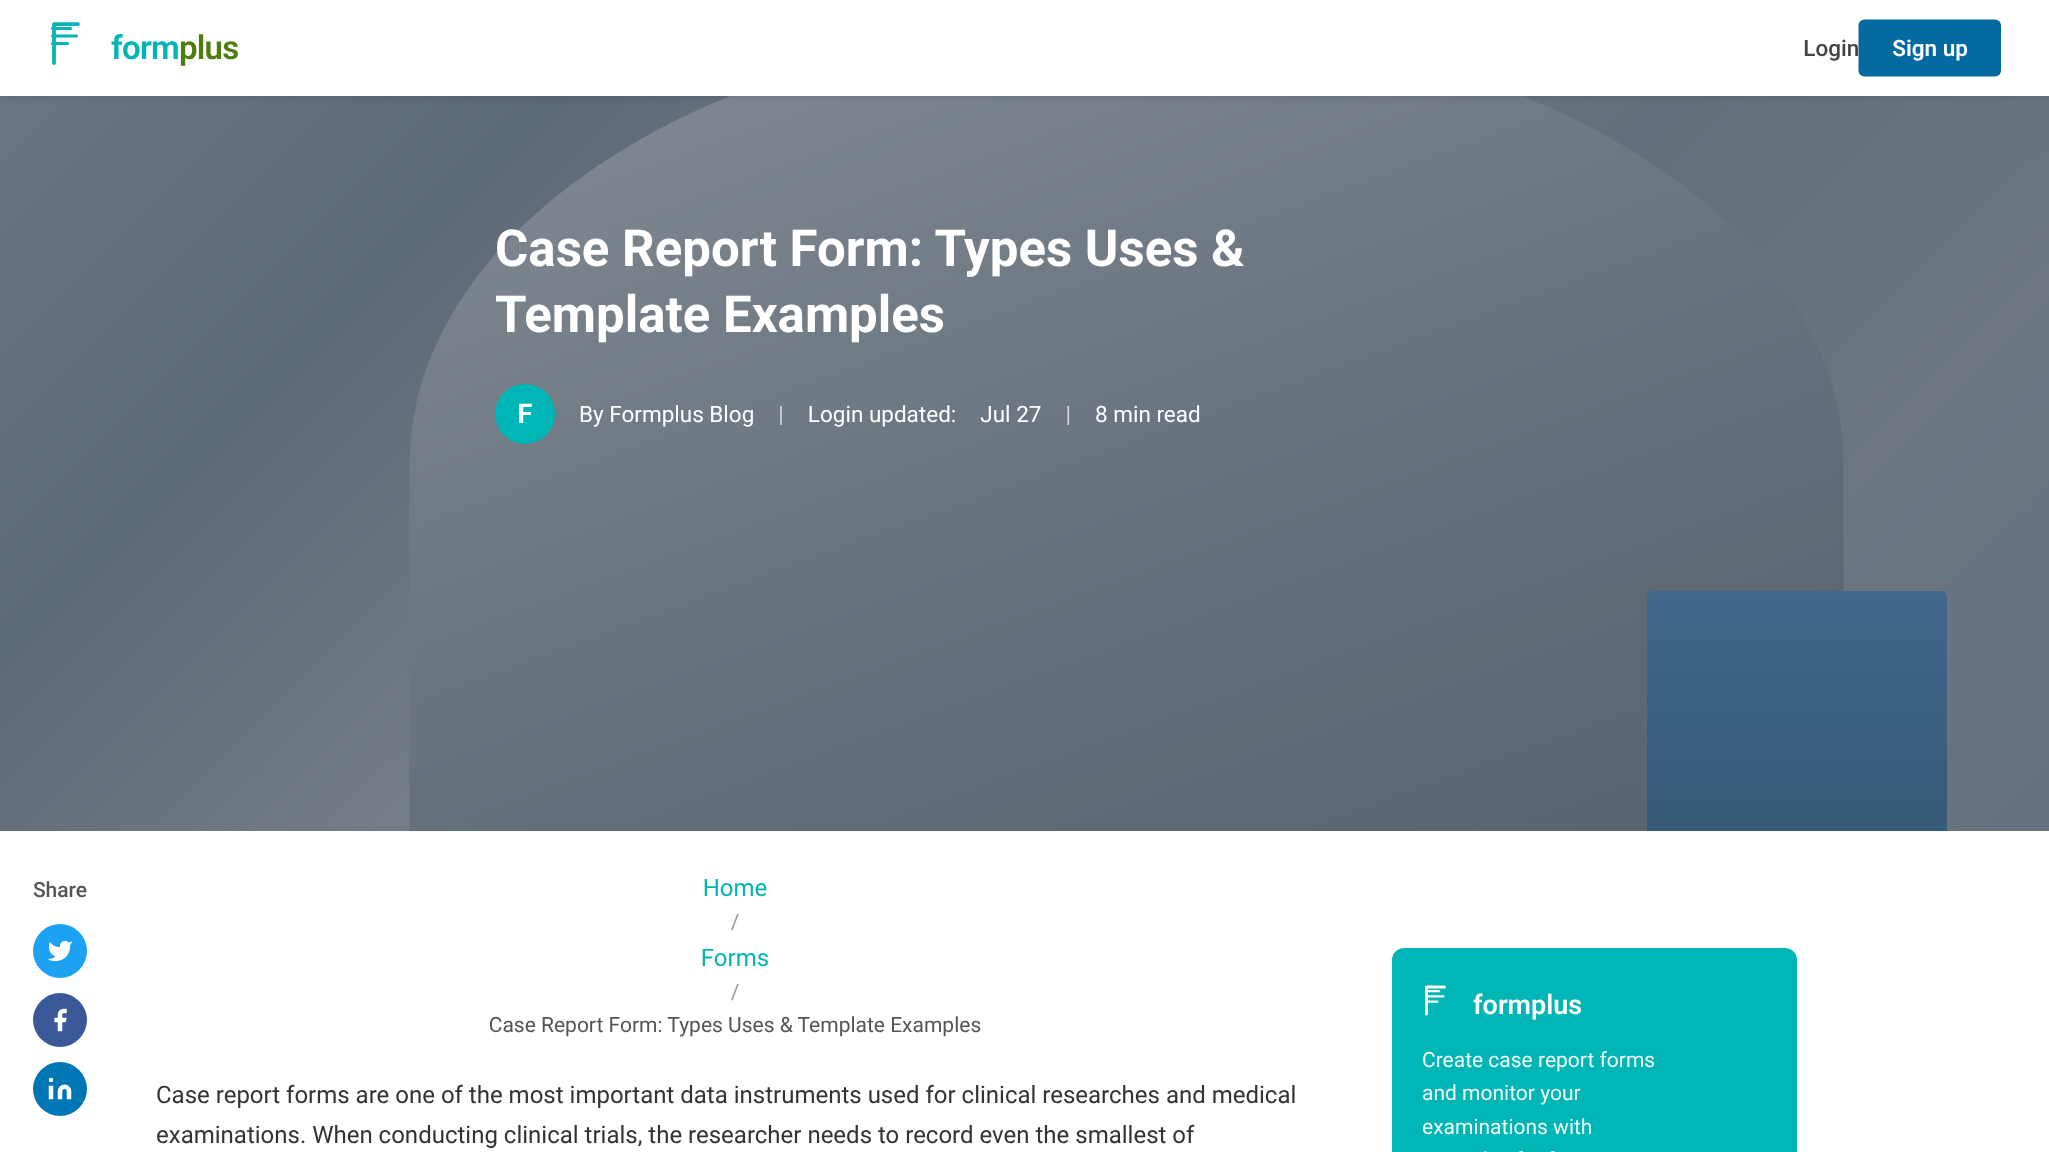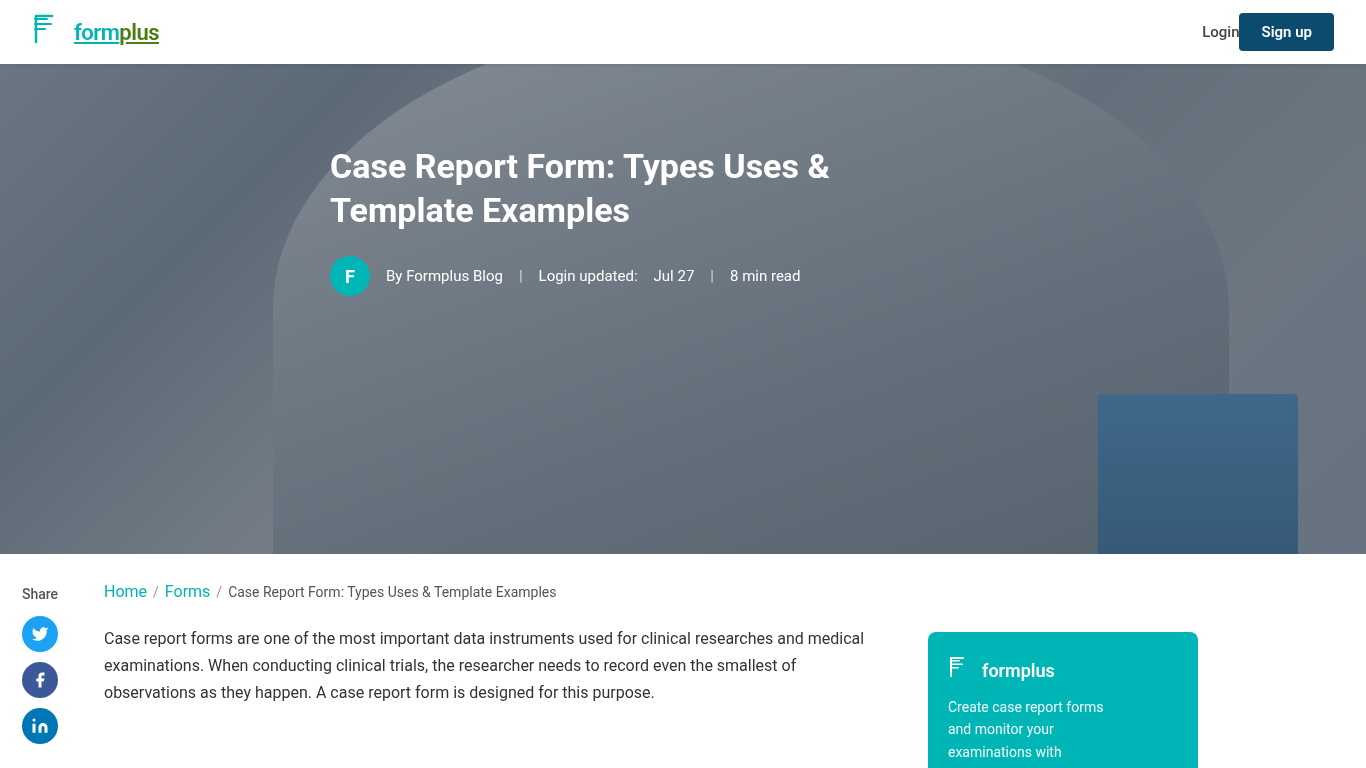--- a/index.html
+++ b/index.html
@@ -27,21 +27,21 @@
     .logo-icon {
       width: 36px;
       height: 36px;
     }
     .logo-text {
       font-size: 22px;
       font-weight: 600;
       color: #333;
       letter-spacing: -0.5px;
     }
-    .logo-text span { color: #00b5b5; text-decoration: underline; }
+    .logo-text span { color: #00b5b5; }
 
     nav {
       display: flex;
       align-items: center;
       gap: 32px;
     }
     nav a {
       text-decoration: none;
       color: #444;
       font-size: 16px;
@@ -52,21 +52,21 @@
       display: flex;
       align-items: center;
     }
     .btn-login {
       text-decoration: none;
       color: #444;
       font-size: 15px;
       font-weight: 500;
     }
     .btn-signup {
-      background: #0c4a6e;
+      background: #0369a1;
       color: #fff;
       border: none;
       border-radius: 4px;
       padding: 10px 22px;
       font-size: 15px;
       font-weight: 600;
       cursor: pointer;
       text-decoration: none;
     }
 
@@ -201,20 +201,21 @@
       padding: 0 24px;
     }
 
     
     .breadcrumb {
       display: flex;
       align-items: center;
       gap: 6px;
       margin-bottom: 24px;
       font-size: 14px;
+      flex-direction: column;
     }
     .breadcrumb a {
       color: #00b5b5;
       text-decoration: none;
     }
     .breadcrumb-sep { color: #999; }
     .breadcrumb-current { color: #555; }
 
     
     .article-intro {

